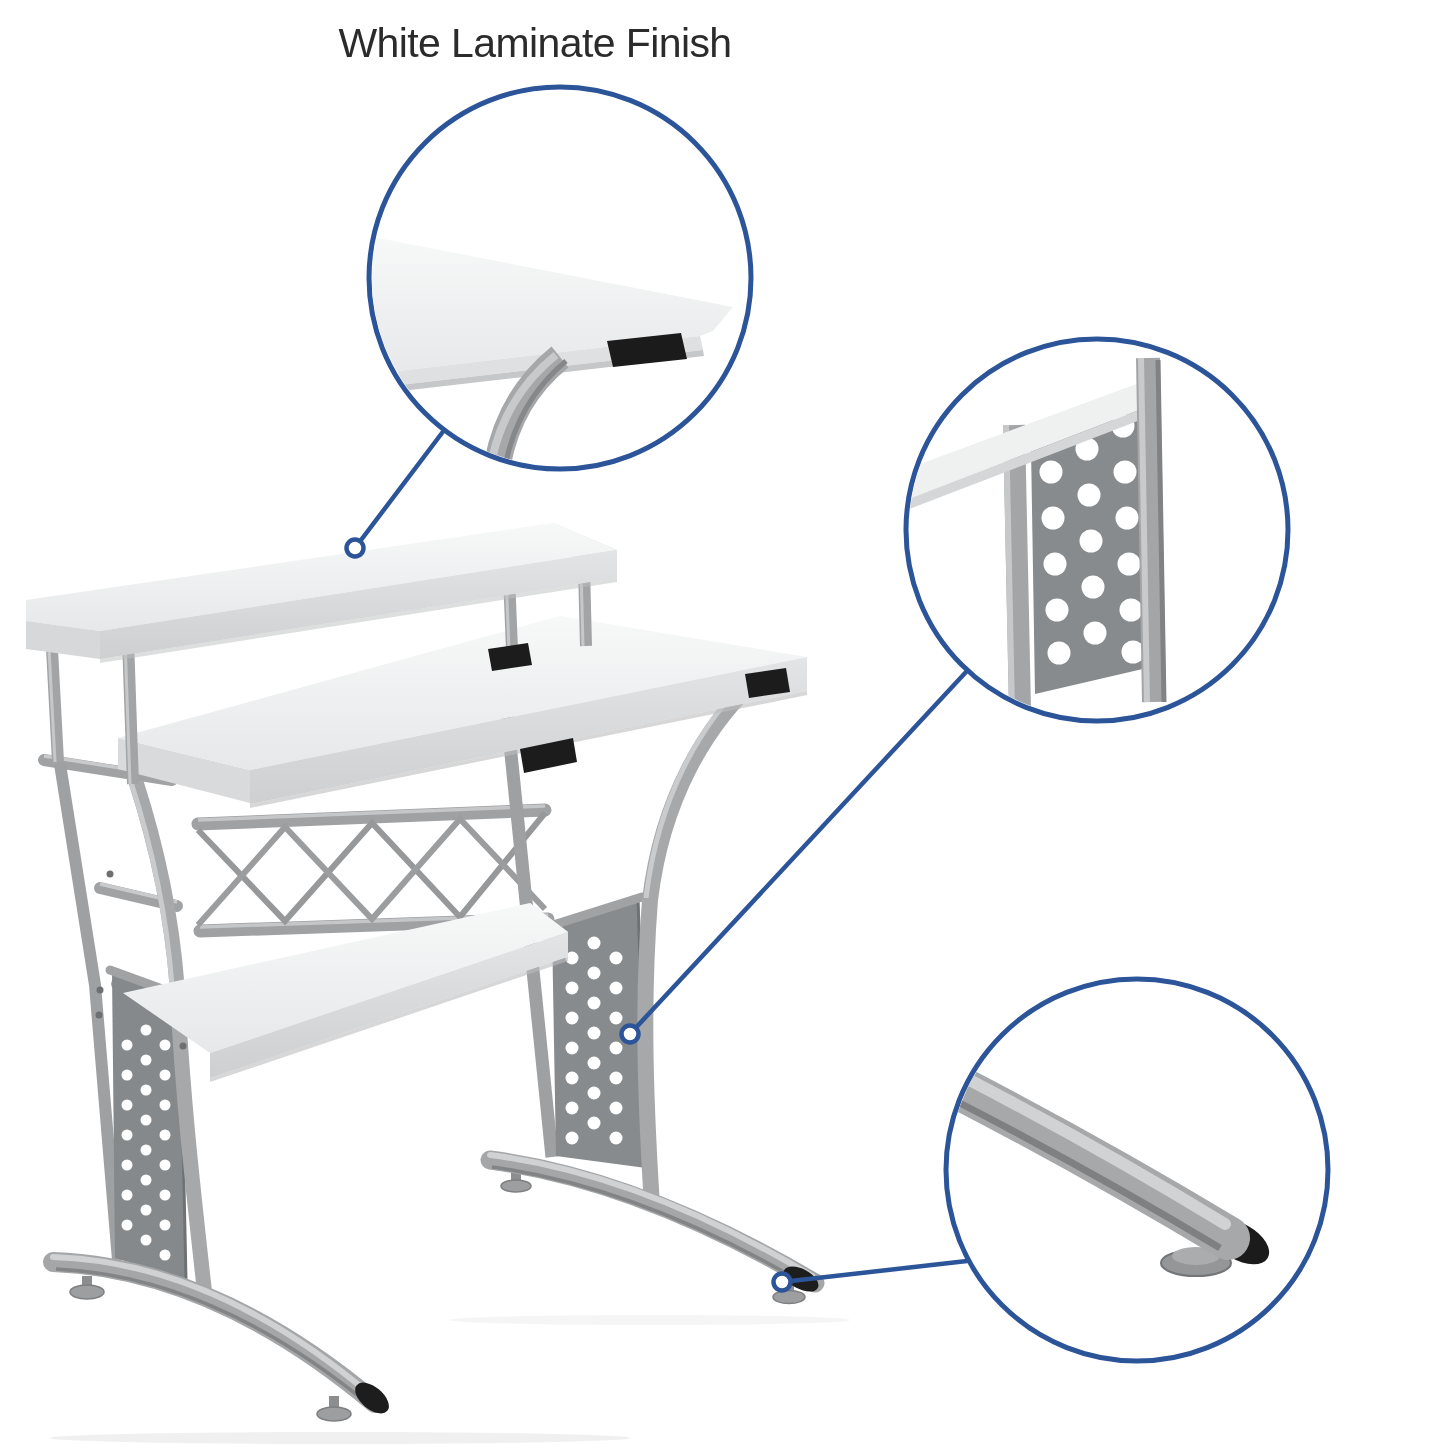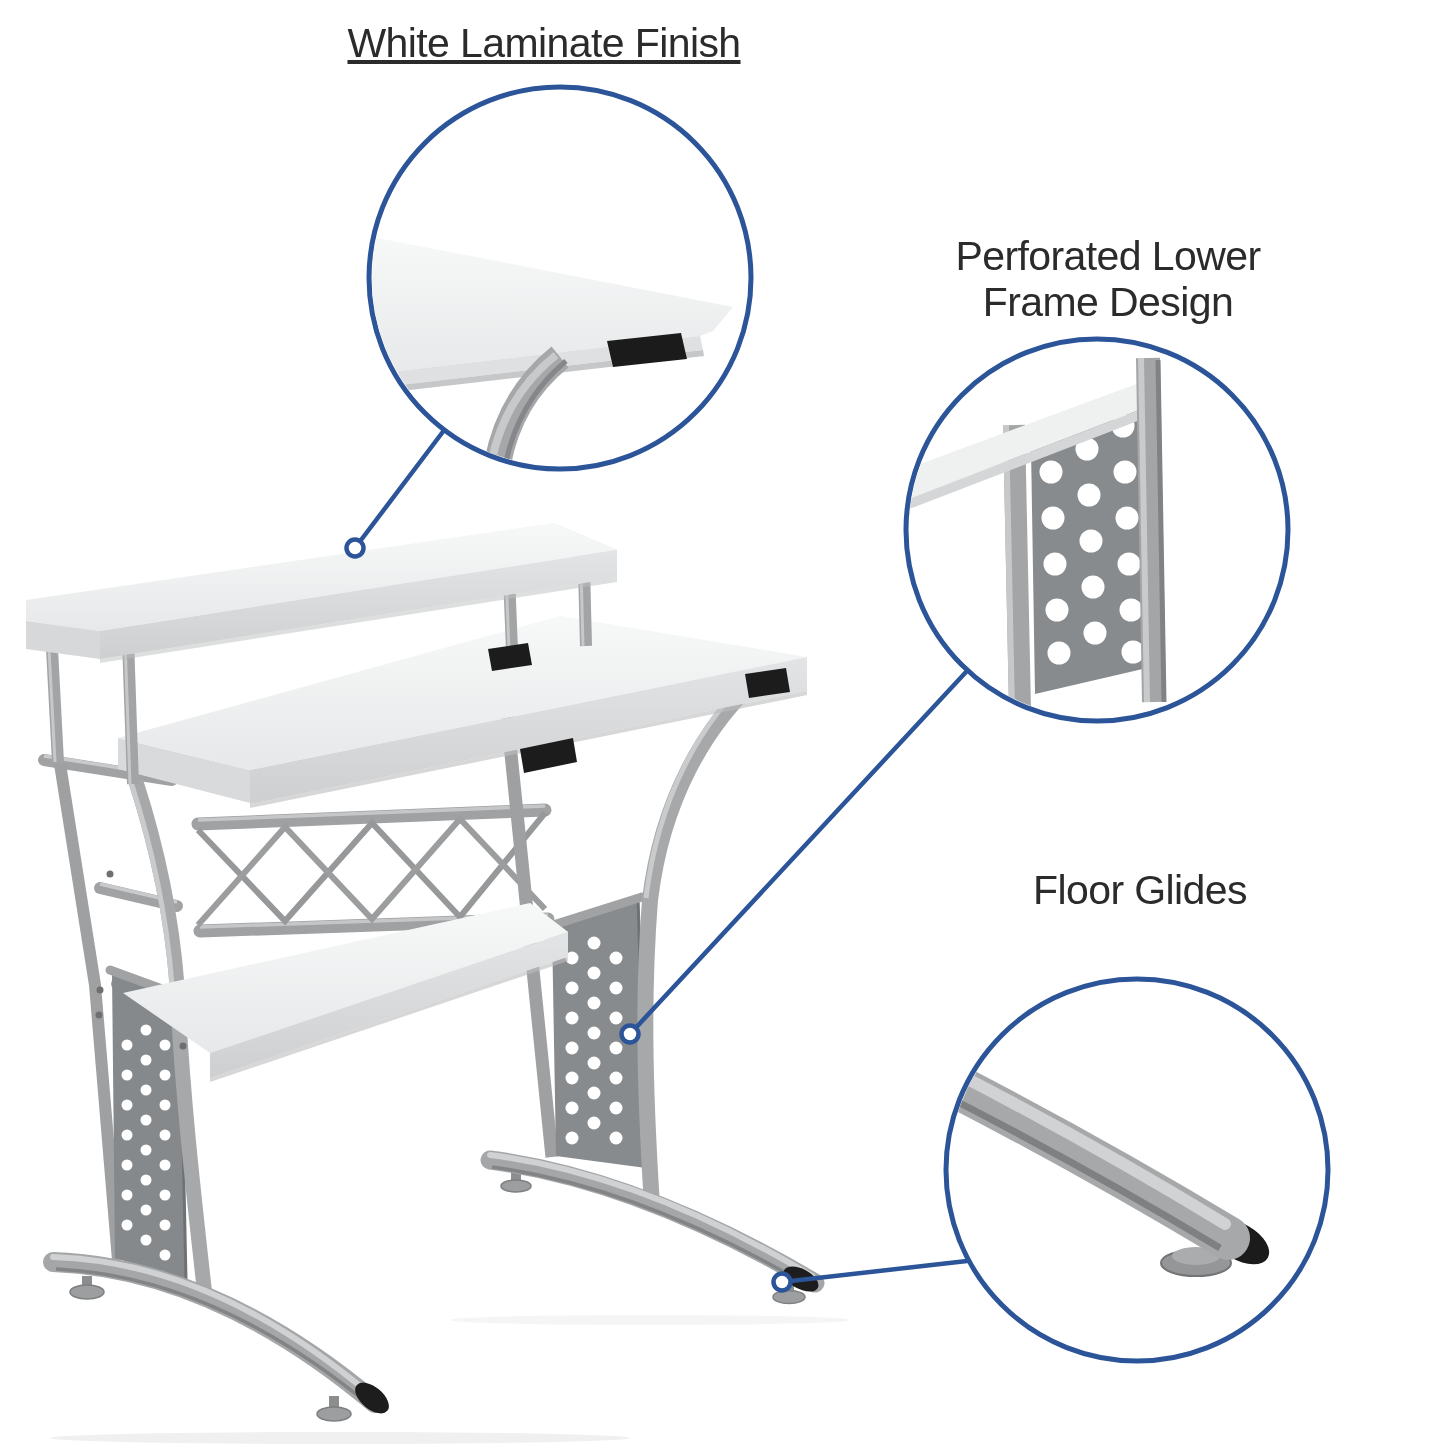--- a/index.html
+++ b/index.html
@@ -6,21 +6,21 @@
   #stage {
     position:relative; width:1445px; height:1445px;
     background:var(--bg,#fff); overflow:hidden;
     font-family:"Liberation Sans", sans-serif;
   }
   #scene { position:absolute; left:0; top:0; }
   .label {
     position:absolute; text-align:center; color:var(--text,#2b2b2b);
     font-size:41px; line-height:46px; letter-spacing:-0.6px; font-weight:400;
   }
-  #label-finish { left:194px; top:20px; width:700px;text-decoration:underline; }
+  #label-finish { left:185px; top:20px; width:700px; }
   #label-frame  { left:908px; top:233px; width:400px; }
   #label-glides { left:940px; top:867px; width:400px; }
   .accent-stroke { stroke:var(--accent,#2b5499); }
   .leader { fill:none; stroke-width:4.5px; stroke-linecap:round; }
   .callout-ring { fill:#ffffff; stroke-width:5px; }
   .dot { fill:#ffffff; stroke-width:4.5px; }
 </style>
 </head>
 <body>
 
@@ -273,20 +273,15 @@
         <path d="M956,1086 Q1095,1158 1228,1238" stroke="#a6a8aa" stroke-width="44" fill="none" stroke-linecap="round"></path>
         <path d="M958,1074 Q1097,1146 1225,1224" stroke="#d0d2d4" stroke-width="12" fill="none" stroke-linecap="round"></path>
         <path d="M954,1100 Q1094,1172 1220,1248" stroke="#7e8082" stroke-width="7" fill="none"></path>
       </g>
     </g>
   </svg>
 
   <div class="label" id="label-finish">
     <div>White Laminate Finish</div>
   </div>
-  <div class="label" id="label-frame">
-    <div>Perforated Lower</div>
-    <div>Frame Design</div>
-  </div>
   <div class="label" id="label-glides">
-    <div>Floor Glides</div>
   </div>
 </div>
 
 </body></html>

